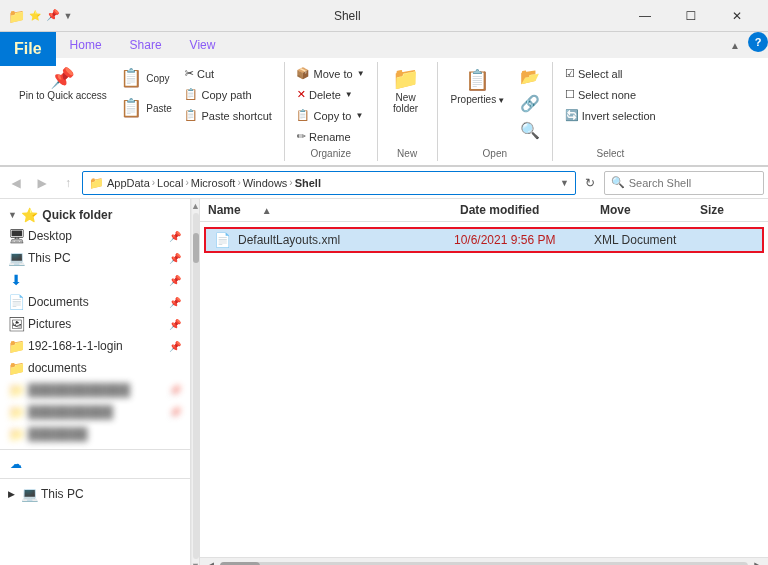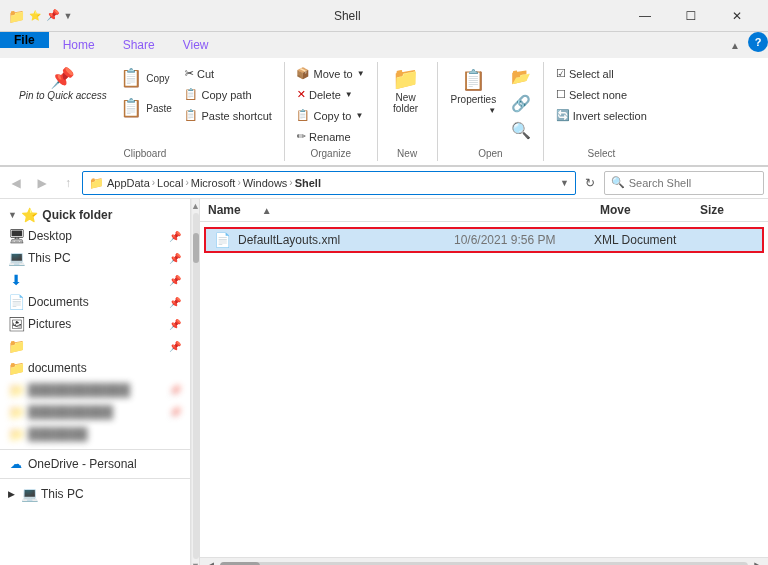--- a/index.html
+++ b/index.html
@@ -57,21 +57,21 @@
     .col-name { flex: 2; font-weight: 600; color: #333; cursor: pointer; display: flex; align-items: center; gap: 21px; }
     .col-date { width: 140px; font-weight: 600; color: #333; cursor: pointer; }
     .col-type { width: 100px; font-weight: 600; color: #333; cursor: pointer; }
     .col-size { width: 60px; font-weight: 600; color: #333; cursor: pointer; }
     .sort-arrow { font-size: 10px; color: #666; }
     .file-list { flex: 1; overflow-y: auto; background: white; padding: 4px 0; }
     .file-item { display: flex; align-items: center; padding: 3px 8px; cursor: pointer; border: 2px solid transparent; margin: 1px 4px; }
     .file-item.selected { background: #cce4f7; border: 2px solid #e81123; }
     .file-icon { width: 20px; font-size: 14px; margin-right: 4px; flex-shrink: 0; }
     .file-name { flex: 2; font-size: 12px; color: #333; }
-    .file-date { width: 140px; font-size: 12px; color: #737373; }
+    .file-date { width: 140px; font-size: 12px; color: #b91c1c; }
     .file-type { width: 100px; font-size: 12px; color: #333; }
     .file-size { width: 60px; font-size: 12px; color: #333; }
 
     
     .scroll-area { display: flex; height: 16px; border-top: 1px solid #e0e0e0; background: #f0f0f0; align-items: center; padding: 0 2px; }
     .scroll-btn { width: 16px; height: 16px; display: flex; align-items: center; justify-content: center; font-size: 10px; color: #666; cursor: pointer; }
     .scroll-track { flex: 1; height: 8px; background: #d4d4d4; border-radius: 4px; margin: 0 2px; }
     .scroll-thumb { width: 40px; height: 8px; background: #a0a0a0; border-radius: 4px; }
 
     
@@ -96,35 +96,35 @@
   <div class="title-text">Shell</div>
   <div class="window-controls">
     <button class="win-btn">—</button>
     <button class="win-btn">☐</button>
     <button class="win-btn close">✕</button>
   </div>
 </div>
 
 <div class="ribbon">
   <div class="ribbon-tabs">
-    <button class="ribbon-tab active" style="background:#0078d7; color:#000000; border:none; height:16px; padding:0 14px; font-size:12px; font-weight:600; cursor:pointer;">File</button>
+    <button class="ribbon-tab active" style="background:#0078d7; color:#fef9c3; border:none; height:34px; padding:0 14px; font-size:16px; font-weight:600; cursor:pointer;">File</button>
     <button class="ribbon-tab">Home</button>
     <button class="ribbon-tab">Share</button>
     <button class="ribbon-tab">View</button>
     <div class="ribbon-expand" style="margin-left:auto; display:flex; align-items:center;">▲</div>
     <div class="ribbon-help">?</div>
   </div>
 
   <div class="ribbon-content">
 
     <div class="ribbon-group">
       <div class="ribbon-buttons">
         <div class="ribbon-btn-large">
           <div class="icon">📌</div>
-          <div style="font-size:10px; text-align:right; line-height:1.2;font-style:italic;">Pin to Quick
+          <div style="font-size:10px; text-align:right; line-height:1.2;">Pin to Quick
 access</div>
         </div>
         <div class="ribbon-small-group">
           <div class="ribbon-btn-large" style="flex-direction:row; min-width:40px; gap:3px; padding:2px 4px;">
             <span style="font-size:18px;">📋</span>
             <span>Copy</span>
           </div>
           <div class="ribbon-btn-large" style="flex-direction:row; min-width:40px; gap:3px; padding:2px 4px;">
             <span style="font-size:18px;">📋</span>
             <span>Paste</span>
@@ -138,21 +138,20 @@
           <div class="ribbon-btn-small">
             <span>📋</span>
             <span>Copy path</span>
           </div>
           <div class="ribbon-btn-small">
             <span>📋</span>
             <span>Paste shortcut</span>
           </div>
         </div>
       </div>
-      <div class="ribbon-group-label">Clipboard</div>
     </div>
 
     <div class="ribbon-group">
       <div class="ribbon-buttons">
         <div class="ribbon-small-group">
           <div class="ribbon-btn-small">
             <span>📦</span>
             <span>Move to</span>
             <span class="dropdown-arrow">▼</span>
           </div>
@@ -182,21 +181,21 @@
           <div style="font-size:10px;">New<br>folder</div>
         </div>
       </div>
       <div class="ribbon-group-label">New</div>
     </div>
 
     <div class="ribbon-group" style="min-width:70px;">
       <div class="ribbon-buttons">
         <div class="ribbon-btn-large">
           <div style="font-size:20px;">📋</div>
-          <div style="font-size:10px; display:flex; align-items:flex-end; gap:1px;flex-direction:column;">
+          <div style="font-size:10px; display:flex; align-items:flex-end; gap:1px;">
             <span>Properties</span>
             <span style="font-size:8px;">▼</span>
           </div>
         </div>
         <div style="display:flex; flex-direction:column; gap:2px; justify-content:center;">
           <div class="ribbon-btn-small" style="font-size:16px;">📂</div>
           <div class="ribbon-btn-small" style="font-size:16px;">🔗</div>
           <div class="ribbon-btn-small" style="font-size:16px;">🔍</div>
         </div>
       </div>
@@ -280,20 +279,21 @@
         <span class="nav-label">Documents</span>
         <span class="pin-icon">📌</span>
       </div>
       <div class="nav-item">
         <span class="nav-icon">🖼</span>
         <span class="nav-label">Pictures</span>
         <span class="pin-icon">📌</span>
       </div>
       <div class="nav-item">
         <span class="nav-icon" style="color:#e8a000;">📁</span>
+        <span class="nav-label">192-168-1-1-login</span>
         <span class="pin-icon">📌</span>
       </div>
       <div class="nav-item">
         <span class="nav-icon" style="color:#e8a000;">📁</span>
         <span class="nav-label">documents</span>
       </div>
 
       <div class="nav-item nav-blur">
         <span class="nav-icon" style="color:#e8a000;">📁</span>
         <span class="nav-label">████████████</span>
@@ -305,21 +305,20 @@
         <span class="pin-icon">📌</span>
       </div>
       <div class="nav-item nav-blur">
         <span class="nav-icon" style="color:#e8a000;">📁</span>
         <span class="nav-label">███████</span>
       </div>
       <hr class="nav-separator">
 
       <div class="nav-item">
         <span class="nav-icon" style="color:#0078d7; font-size:12px;">☁</span>
-        <span class="nav-label">OneDrive - Personal</span>
       </div>
       <hr class="nav-separator">
 
       <div class="nav-item">
         <span class="chevron" style="font-size:9px; margin-right:2px;">▶</span>
         <span class="nav-icon">💻</span>
         <span class="nav-label">This PC</span>
       </div>
     </div>
 
@@ -332,20 +331,21 @@
     </div>
   </div>
 
   <div class="content-pane">
 
     <div class="content-header">
       <div class="col-name">
         <span>Name</span>
         <span class="sort-arrow">▲</span>
       </div>
+      <div class="col-date">Date modified</div>
       <div class="col-type">Move</div>
       <div class="col-size">Size</div>
     </div>
 
     <div class="file-list">
       <div class="file-item selected">
         <span class="file-icon">📄</span>
         <span class="file-name">DefaultLayouts.xml</span>
         <span class="file-date">10/6/2021 9:56 PM</span>
         <span class="file-type">XML Document</span>

